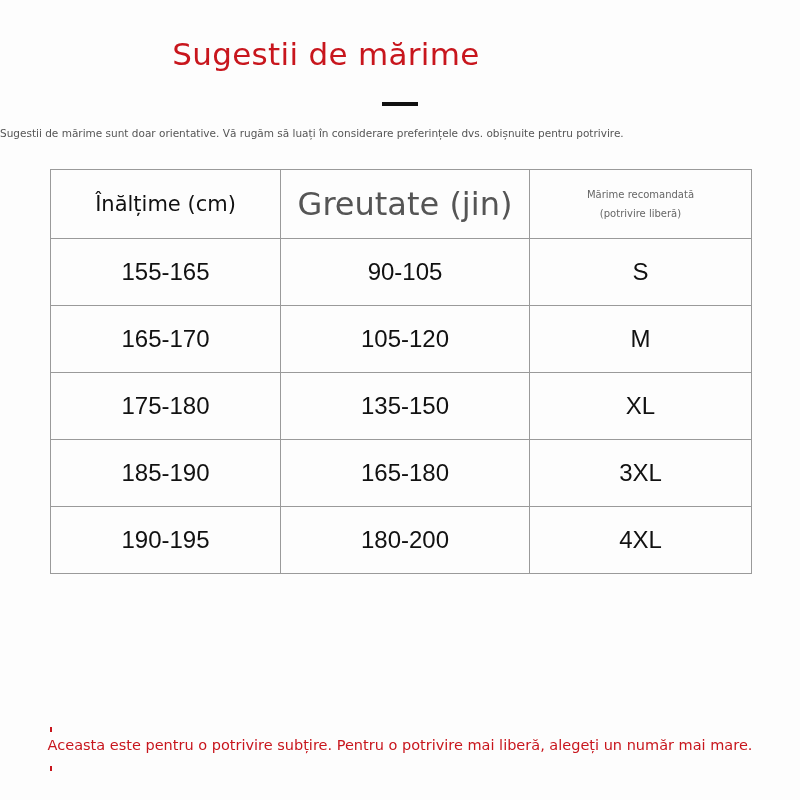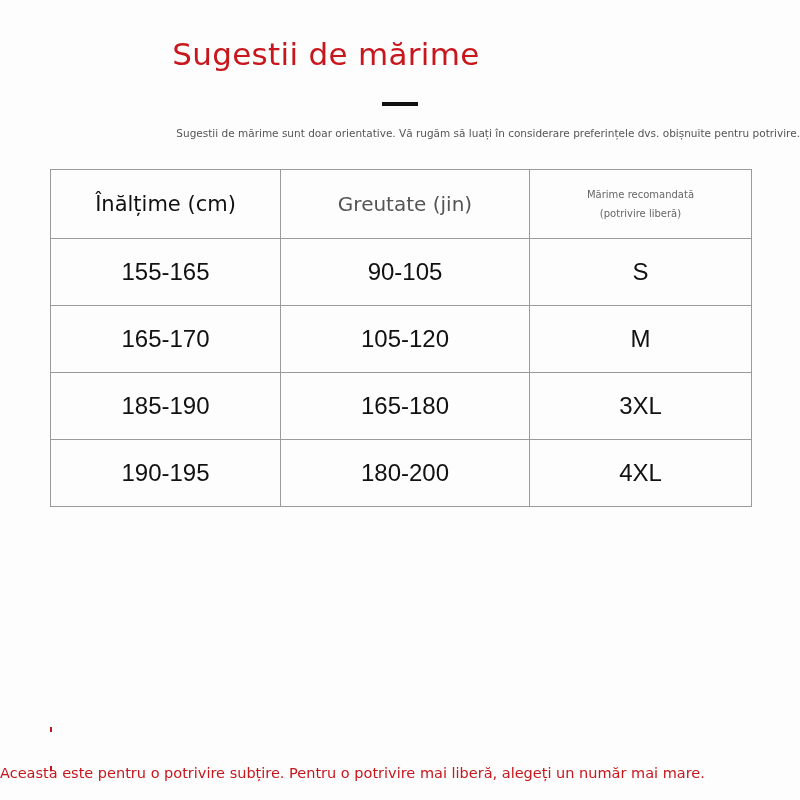--- a/index.html
+++ b/index.html
@@ -1,28 +1,28 @@
 <!DOCTYPE html>
 <html><head>
 <meta charset="utf-8">
 <style>
   html, body { margin:0; padding:0; }
   body { width:800px; height:800px; background:#fdfdfd; position:relative; overflow:hidden; font-family:"DejaVu Sans", sans-serif; }
   .title { position:absolute; top:36px; left:0; width:652px; text-align:center; font-size:31px; color:#c8161d; font-family:"DejaVu Sans", sans-serif; letter-spacing:0.3px; }
   .title-bar { position:absolute; top:102px; left:382px; width:36px; height:4px; background:#111; }
-  .subtitle { position:absolute; top:127px; left:0; width:800px; text-align:right; font-size:10.5px; color:#555; font-family:"DejaVu Sans", sans-serif; }
+  .subtitle { position:absolute; top:127px; left:0; width:800px; text-align:left; font-size:10.5px; color:#555; font-family:"DejaVu Sans", sans-serif; }
   table.size { position:absolute; top:169px; left:50px; width:702px; border-collapse:collapse; table-layout:fixed; }
   table.size td, table.size th { border:1.5px solid #9a9a9a; text-align:center; padding:0; font-weight:normal; }
   table.size th { height:68px; }
   table.size td { height:66px; font-family:"Liberation Sans", sans-serif; font-size:24px; color:#111;margin-left:36px; }
   th.h1 { font-size:21px; color:#111; font-family:"DejaVu Sans", sans-serif; }
-  th.h2 { font-size:20px; color:#555; font-family:"DejaVu Sans", sans-serif; }
+  th.h2 { font-size:32px; color:#555; font-family:"DejaVu Sans", sans-serif; }
   th.h3 { font-size:10px; color:#666; line-height:19px; font-family:"DejaVu Sans", sans-serif; }
   th.h3 span { display:block; }
-  .note { position:absolute; top:737px; left:0; width:800px; font-size:14.5px; color:#c8161d; font-family:"DejaVu Sans", sans-serif;margin-top:28px; }
+  .note { position:absolute; top:737px; left:0; width:800px; text-align:center; font-size:14.5px; color:#c8161d; font-family:"DejaVu Sans", sans-serif; }
   .tick { position:absolute; left:50px; width:2px; height:5px; background:#c8161d; }
 </style>
 </head>
 <body>
 
 <div class="title">Sugestii de mărime</div>
 <div class="title-bar"></div>
 <div class="subtitle">Sugestii de mărime sunt doar orientative. Vă rugăm să luați în considerare preferințele dvs. obișnuite pentru potrivire.</div>
 
 <table class="size">
@@ -41,20 +41,25 @@
       <td>155-165</td>
       <td>90-105</td>
       <td>S</td>
     </tr>
     <tr>
       <td>165-170</td>
       <td>105-120</td>
       <td>M</td>
     </tr>
     <tr>
+      <td>175-180</td>
+      <td>135-150</td>
+      <td>XL</td>
+    </tr>
+    <tr>
       <td>185-190</td>
       <td>165-180</td>
       <td>3XL</td>
     </tr>
     <tr>
       <td>190-195</td>
       <td>180-200</td>
       <td>4XL</td>
     </tr>
   </tbody>

